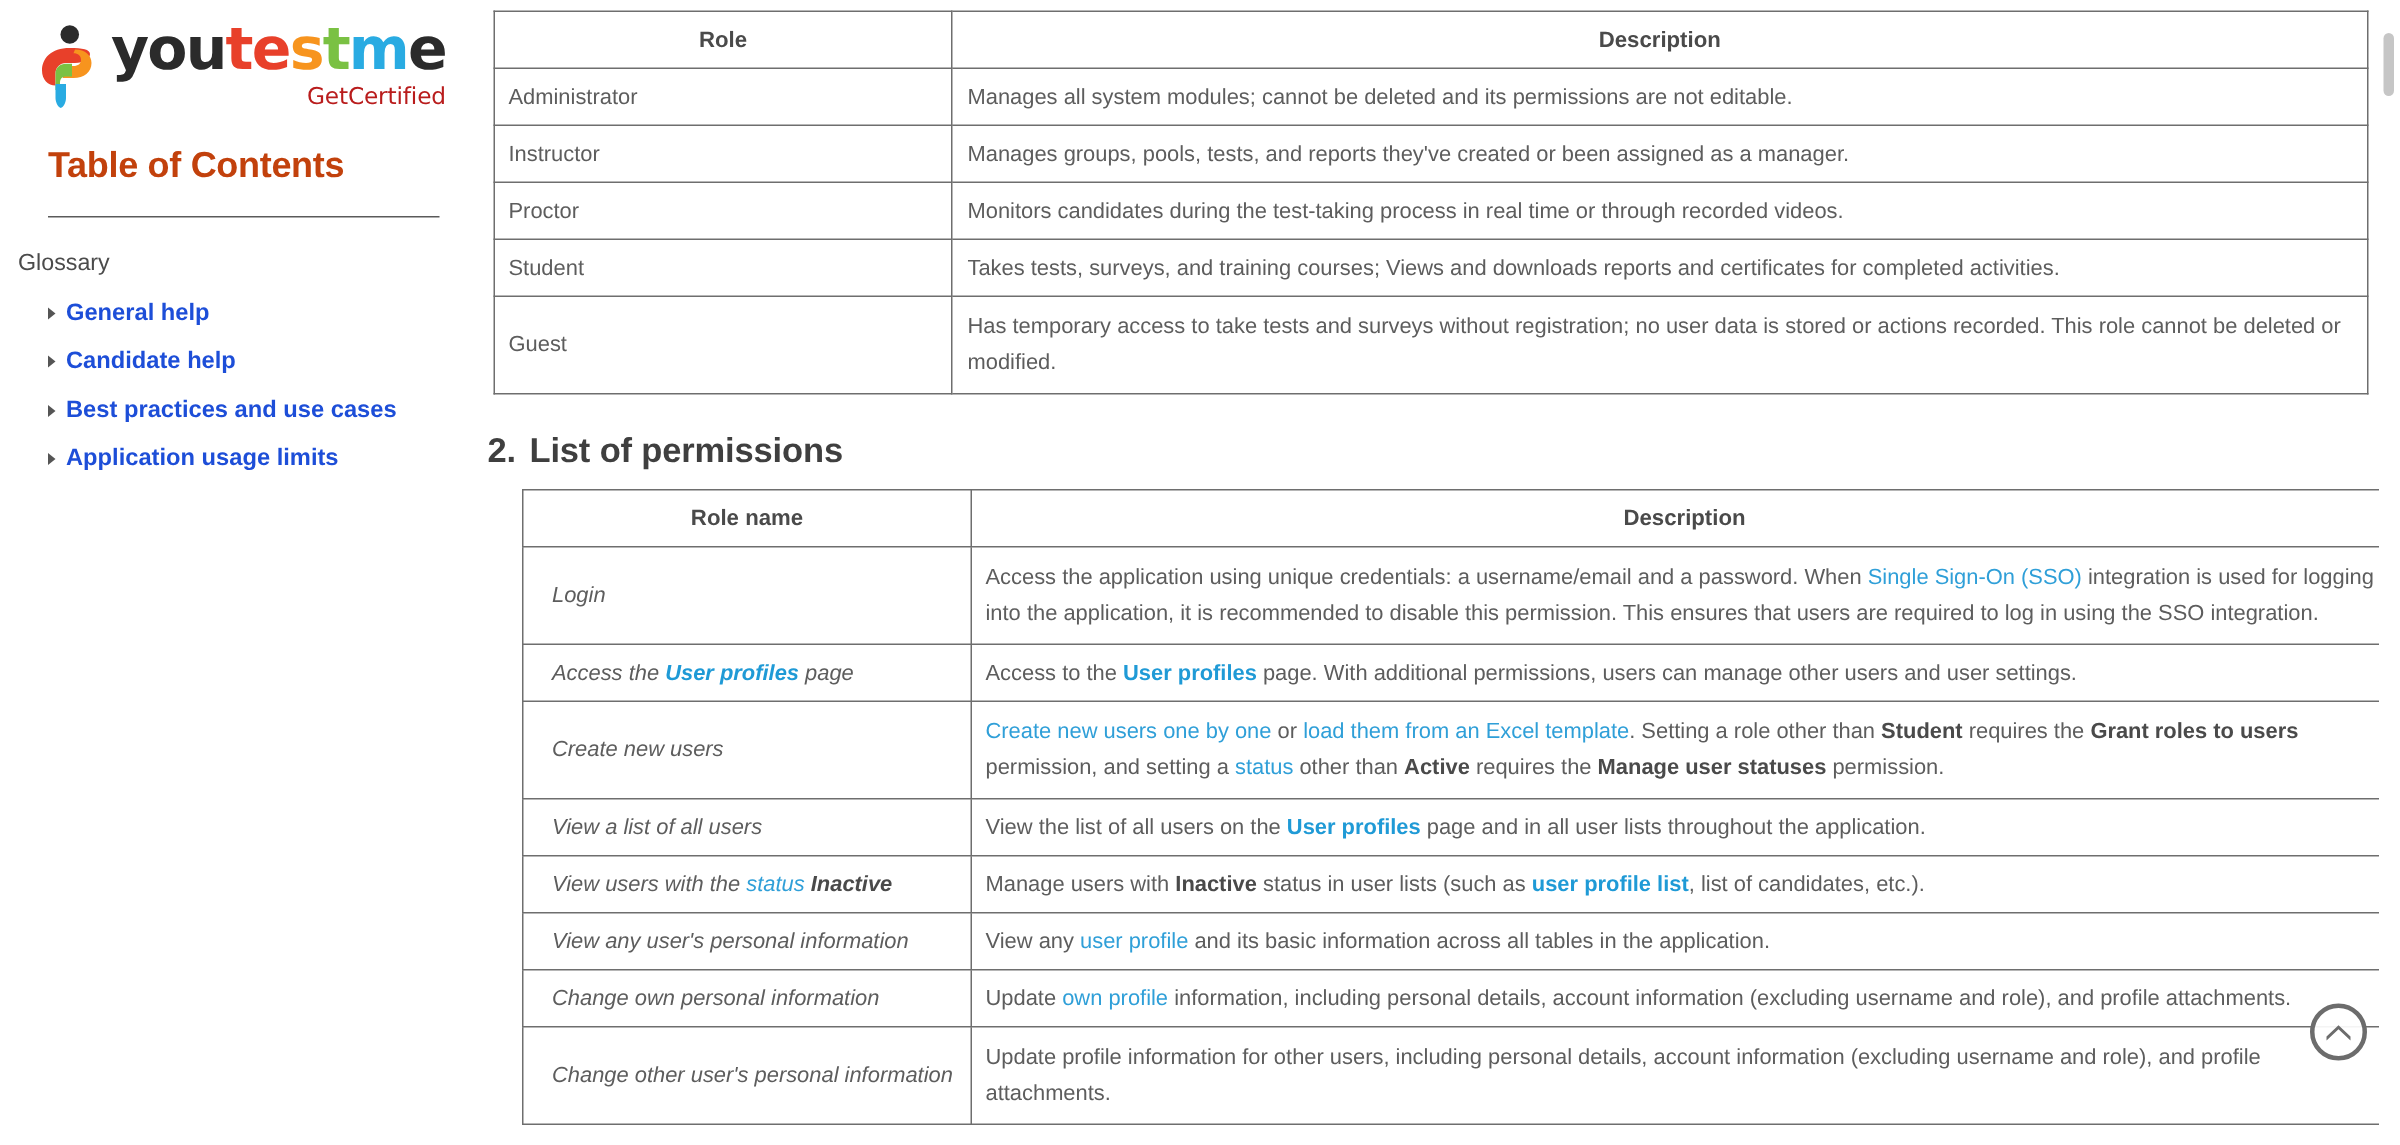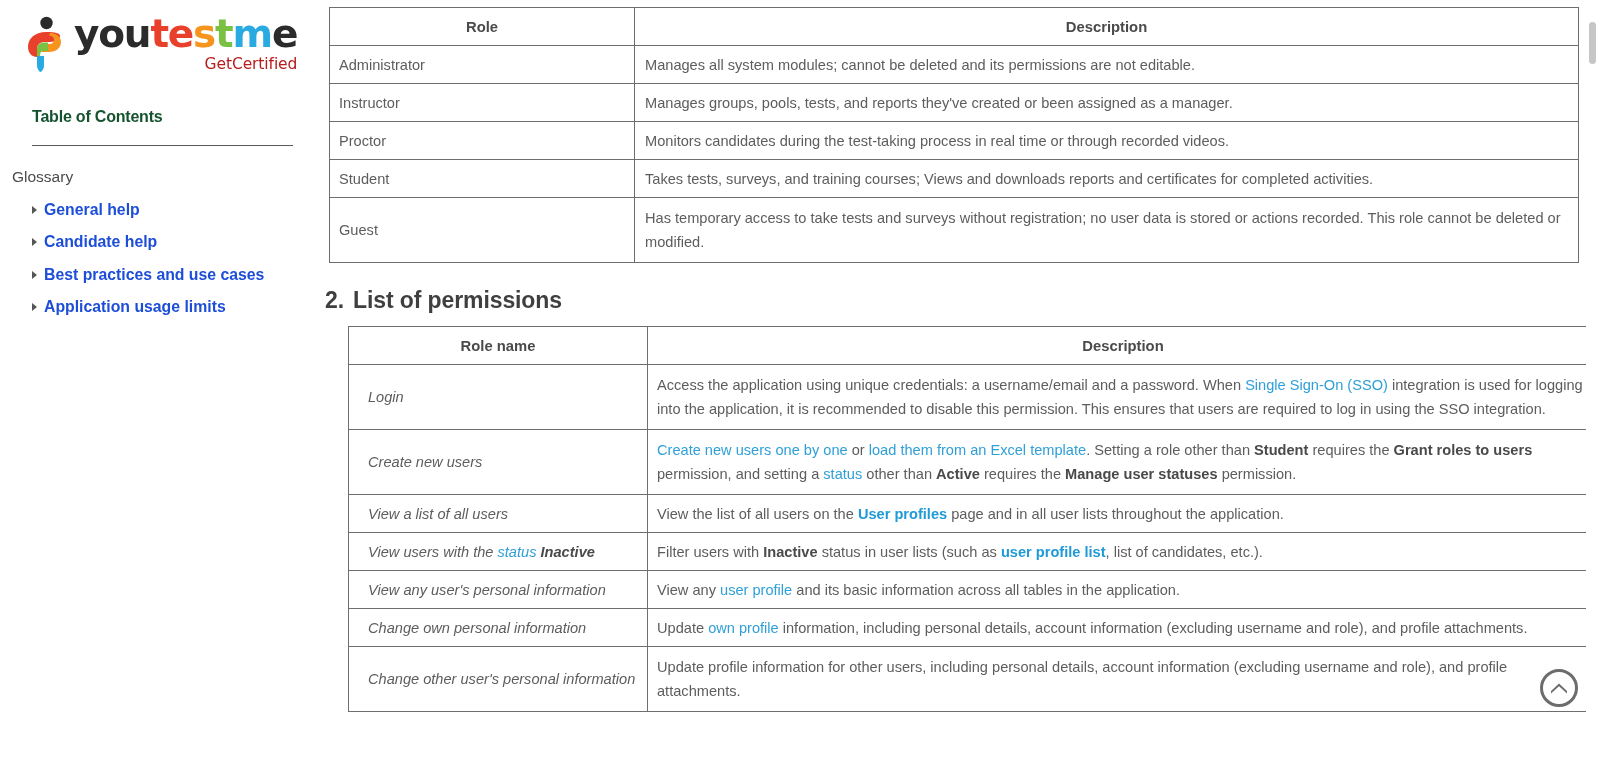--- a/index.html
+++ b/index.html
@@ -52,24 +52,24 @@
   .logo-word .c-blue { color: #29abe2; }
   .logo-sub {
     font-size: 15.5px;
     color: #b91c1c;
     margin-top: 4px;
     letter-spacing: -0.1px;
     font-family: "DejaVu Sans", sans-serif;
   }
 
   .toc-title {
-    margin: 36px 0 0 32px;
-    font-size: 16px;
+    margin: 25px 0 0 32px;
+    font-size: 24px;
     font-weight: bold;
-    color: #14532d;
+    color: #c2410c;
     letter-spacing: -0.2px;
   }
   .toc-rule {
     margin: 19px 32px 0 32px;
     height: 0;
     border-top: 1.6px solid #5a5a5a;
   }
   .toc-list { margin: 0; padding: 0; list-style: none; }
   .toc-item {
     font-size: 15.5px;
@@ -287,31 +287,35 @@
         <tr>
           <th>Role name</th>
           <th>Description</th>
         </tr>
       </thead>
       <tbody>
           <tr class="r-2line">
             <td class="name-cell"><span>Login</span></td>
             <td class="desc-cell"><span>Access the application using unique credentials: a username/email and a password. When </span><a class="lnk" href="#">Single Sign-On (SSO)</a><span> integration is used for logging into the application, it is recommended to disable this permission. This ensures that users are required to log in using the SSO integration.</span></td>
           </tr>
+          <tr class="r-1line">
+            <td class="name-cell"><span>Access the </span><a class="lnk b" href="#">User profiles</a><span> page</span></td>
+            <td class="desc-cell"><span>Access to the </span><a class="lnk b" href="#">User profiles</a><span> page. With additional permissions, users can manage other users and user settings.</span></td>
+          </tr>
           <tr class="r-2line">
             <td class="name-cell"><span>Create new users</span></td>
             <td class="desc-cell"><a class="lnk" href="#">Create new users one by one</a><span> or </span><a class="lnk" href="#">load them from an Excel template</a><span>. Setting a role other than </span><b class="bb">Student</b><span> requires the </span><b class="bb">Grant roles to users</b><span> permission, and setting a </span><a class="lnk" href="#">status</a><span> other than </span><b class="bb">Active</b><span> requires the </span><b class="bb">Manage user statuses</b><span> permission.</span></td>
           </tr>
           <tr class="r-1line">
             <td class="name-cell"><span>View a list of all users</span></td>
             <td class="desc-cell"><span>View the list of all users on the </span><a class="lnk b" href="#">User profiles</a><span> page and in all user lists throughout the application.</span></td>
           </tr>
           <tr class="r-1line">
             <td class="name-cell"><span>View users with the </span><a class="lnk" href="#">status</a><span> </span><b class="bb">Inactive</b></td>
-            <td class="desc-cell"><span>Filter users with </span><b class="bb">Inactive</b><span> status in user lists (such as </span><a class="lnk b" href="#">user profile list</a><span>, list of candidates, etc.).</span></td>
+            <td class="desc-cell"><span>Manage users with </span><b class="bb">Inactive</b><span> status in user lists (such as </span><a class="lnk b" href="#">user profile list</a><span>, list of candidates, etc.).</span></td>
           </tr>
           <tr class="r-1line">
             <td class="name-cell"><span>View any user's personal information</span></td>
             <td class="desc-cell"><span>View any </span><a class="lnk" href="#">user profile</a><span> and its basic information across all tables in the application.</span></td>
           </tr>
           <tr class="r-1line">
             <td class="name-cell"><span>Change own personal information</span></td>
             <td class="desc-cell"><span>Update </span><a class="lnk" href="#">own profile</a><span> information, including personal details, account information (excluding username and role), and profile attachments.</span></td>
           </tr>
           <tr class="r-2line">

